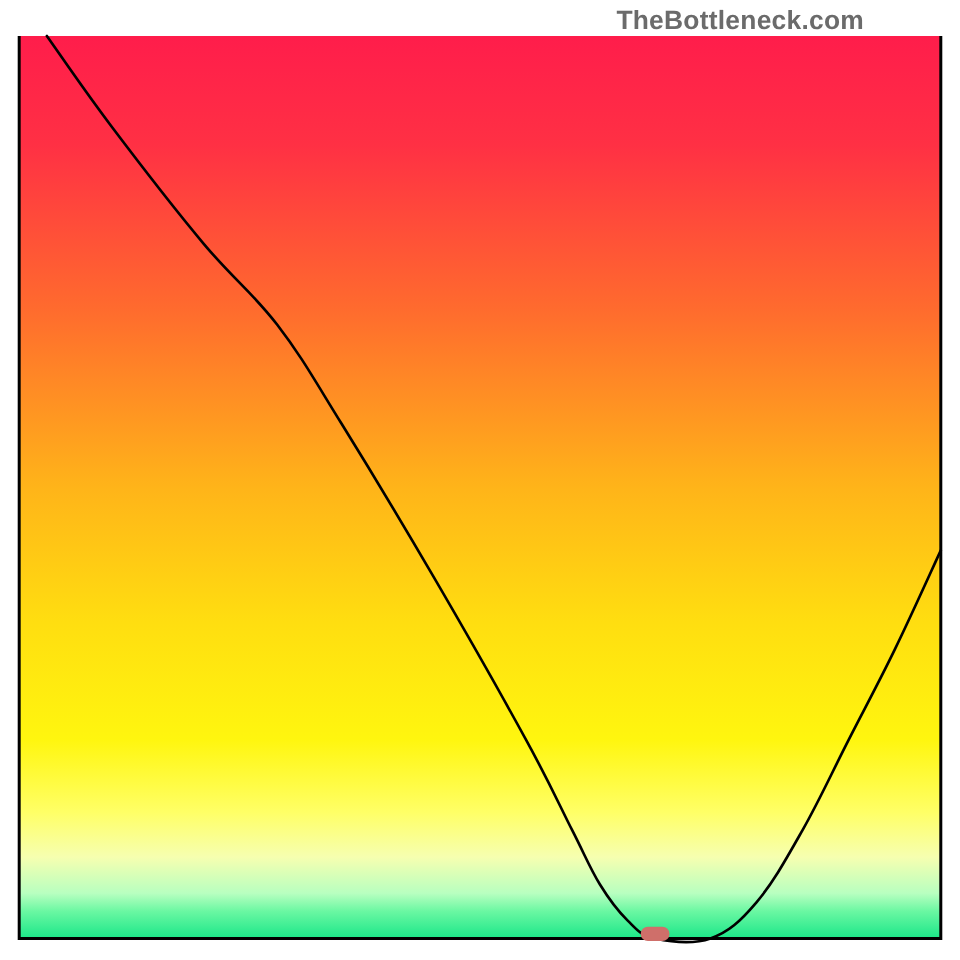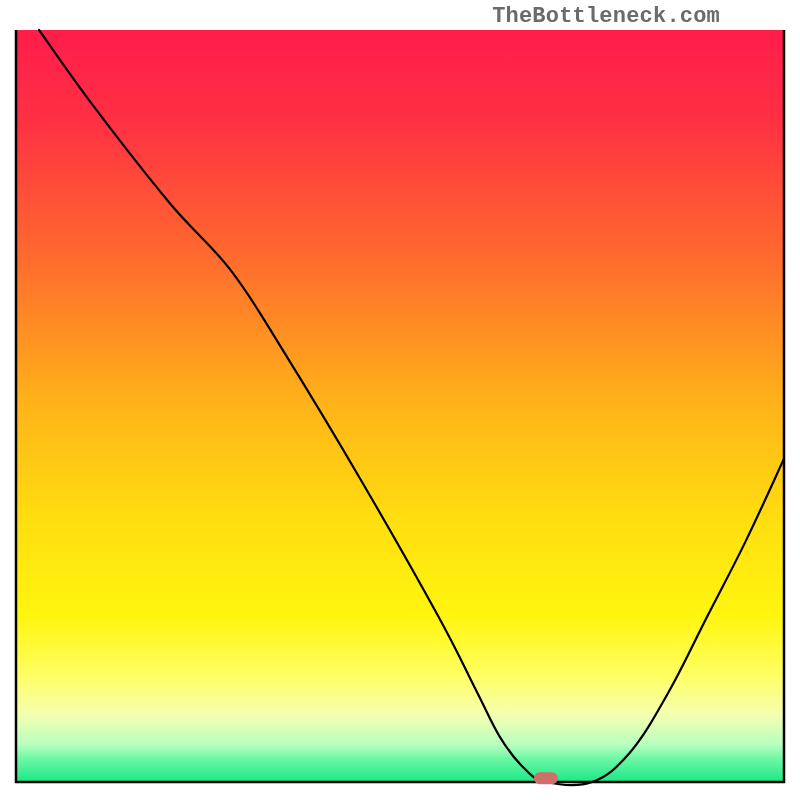--- a/index.html
+++ b/index.html
@@ -7,21 +7,20 @@
     padding: 0;
     width: 800px;
     height: 800px;
     background: #ffffff;
     font-family: Arial, Helvetica, sans-serif;
   }
   .container {
     position: relative;
     width: 736px;
     height: 800px;
-    font-family: Liberation Mono, monospace;
   }
   .watermark {
     position: absolute;
     top: 4px;
     right: 16px;
     font-size: 22px;
     font-weight: bold;
     color: #6b6b6b;
     letter-spacing: 0.2px;
     z-index: 10;

